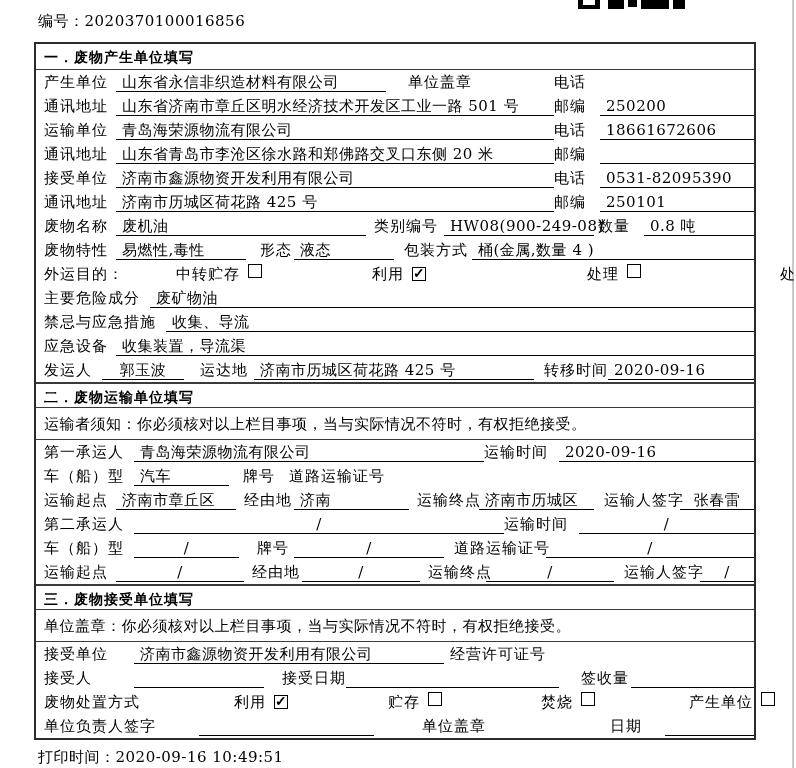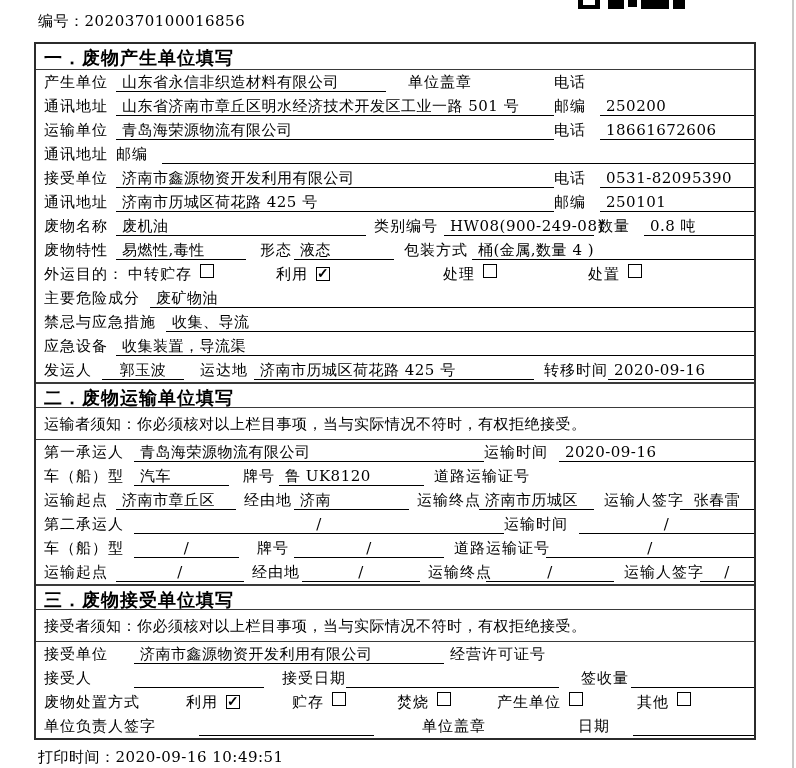--- a/index.html
+++ b/index.html
@@ -13,32 +13,32 @@
   .qr{position:absolute;left:578px;top:0;width:110px;height:10px;}
   .qr div{position:absolute;top:0;background:#000;height:9px;}
   .qr .q1{left:0;width:22px;height:9px;background:transparent;border-left:5px solid #000;
           border-right:5px solid #000;border-bottom:4px solid #000;box-sizing:border-box;}
   .qr .q2{left:30px;width:16px;}
   .qr .q3{left:50px;width:9px;height:7px;}
   .qr .q4{left:63px;width:28px;}
   .qr .q5{left:95px;width:12px;}
   
   .form{position:absolute;left:34px;top:42px;width:722px;border:2px solid #2b2b2b;box-sizing:border-box;background:#fff;}
-  .sec{font-weight:bold;font-size:18px;letter-spacing:1px;height:26px;line-height:21px;
+  .sec{font-weight:bold;font-size:14px;letter-spacing:1px;height:26px;line-height:21px;
        padding:3px 8px 0;box-sizing:border-box;border-top:2px solid #3a3a3a;border-bottom:1px solid #3a3a3a;}
   .sec.first{border-top:none;}
   .notice{font-size:15px;height:32px;line-height:21px;padding:6px 8px 0;box-sizing:border-box;
           border-bottom:1px solid #3a3a3a;letter-spacing:0.5px;}
   .r{display:flex;align-items:flex-end;height:24px;box-sizing:border-box;padding:0 0 2px 8px;font-size:15px;}
   .l{flex:0 0 auto;line-height:19px;white-space:nowrap;letter-spacing:1px;}
   .f{flex:0 0 auto;border-bottom:1px solid #000;line-height:19px;height:19px;white-space:nowrap;
      padding-left:6px;box-sizing:border-box;letter-spacing:0.5px;overflow:visible;}
   .fx{flex:1 1 auto;}
   .c{text-align:center;padding-left:0;}
-  .opt{flex:0 0 auto;line-height:19px;white-space:nowrap;letter-spacing:1px;}
+  .opt{flex:0 0 auto;line-height:19px;white-space:nowrap;letter-spacing:1px;margin-left:48px;}
   .cb{display:inline-block;width:12px;height:12px;border:1px solid #000;margin-left:8px;
       line-height:11px;font-size:14px;font-weight:bold;text-align:center;vertical-align:1px;overflow:visible;}
   .footer{position:absolute;left:38px;top:748px;font-size:15px;letter-spacing:0.5px;}
 </style>
 </head>
 <body>
 
 <div class="page">
   <div class="page-edge"></div>
 
@@ -71,20 +71,21 @@
 
     <div class="r">
       <span class="l" style="width:72px">运输单位</span>
       <span class="f" style="width:438px">青岛海荣源物流有限公司</span>
       <span class="l" style="width:46px">电话</span>
       <span class="f fx">18661672606</span>
     </div>
 
     <div class="r">
       <span class="l" style="width:72px">通讯地址</span>
+      <span class="f" style="width:438px">山东省青岛市李沧区徐水路和郑佛路交叉口东侧 20 米</span>
       <span class="l" style="width:46px">邮编</span>
       <span class="f fx"></span>
     </div>
 
     <div class="r">
       <span class="l" style="width:72px">接受单位</span>
       <span class="f" style="width:438px">济南市鑫源物资开发利用有限公司</span>
       <span class="l" style="width:46px">电话</span>
       <span class="f fx">0531-82095390</span>
     </div>
@@ -153,21 +154,20 @@
       <span class="l" style="width:90px">第一承运人</span>
       <span class="f" style="width:350px">青岛海荣源物流有限公司</span>
       <span class="l" style="width:75px">运输时间</span>
       <span class="f fx">2020-09-16</span>
     </div>
 
     <div class="r">
       <span class="l" style="width:90px">车（船）型</span>
       <span class="f" style="width:95px">汽车</span>
       <span class="l" style="width:50px;padding-left:14px;box-sizing:border-box">牌号</span>
-      <span class="f" style="width:145px">鲁 UK8120</span>
       <span class="l" style="width:102px;padding-left:10px;box-sizing:border-box">道路运输证号</span>
     </div>
 
     <div class="r">
       <span class="l" style="width:72px">运输起点</span>
       <span class="f" style="width:120px">济南市章丘区</span>
       <span class="l" style="width:58px;padding-left:8px;box-sizing:border-box">经由地</span>
       <span class="f" style="width:115px">济南</span>
       <span class="l" style="width:70px;padding-left:8px;box-sizing:border-box">运输终点</span>
       <span class="f" style="width:115px">济南市历城区</span>
@@ -196,21 +196,21 @@
       <span class="f c" style="width:128px">/</span>
       <span class="l" style="width:58px;padding-left:8px;box-sizing:border-box">经由地</span>
       <span class="f c" style="width:118px">/</span>
       <span class="l" style="width:66px;padding-left:8px;box-sizing:border-box">运输终点</span>
       <span class="f c" style="width:128px">/</span>
       <span class="l" style="width:86px;padding-left:10px;box-sizing:border-box">运输人签字</span>
       <span class="f fx c">/</span>
     </div>
 
     <div class="sec">三．废物接受单位填写</div>
-    <div class="notice">接受者须知：你必须核对以上栏目事项，当与实际情况不符时，有权拒绝接受。</div>
+    <div class="notice">单位盖章：你必须核对以上栏目事项，当与实际情况不符时，有权拒绝接受。</div>
 
     <div class="r">
       <span class="l" style="width:90px">接受单位</span>
       <span class="f" style="width:310px">济南市鑫源物资开发利用有限公司</span>
       <span class="l" style="width:100px;padding-left:6px;box-sizing:border-box">经营许可证号</span>
     </div>
 
     <div class="r">
       <span class="l" style="width:90px">接受人</span>
       <span class="f" style="width:130px"></span>
@@ -226,20 +226,20 @@
       <span class="opt" style="width:105px"><span>贮存</span><span class="cb"></span></span>
       <span class="opt" style="width:100px"><span>焚烧</span><span class="cb"></span></span>
       <span class="opt" style="width:140px"><span>产生单位</span><span class="cb"></span></span>
       <span class="opt"><span>其他</span><span class="cb"></span></span>
     </div>
 
     <div class="r">
       <span class="l" style="width:135px">单位负责人签字</span>
       <span class="f" style="width:175px;margin-left:20px"></span>
       <span class="l" style="width:130px;padding-left:48px;box-sizing:border-box">单位盖章</span>
-      <span class="l" style="width:55px;margin-left:74px">日期</span>
+      <span class="l" style="width:55px;margin-left:106px">日期</span>
       <span class="f fx"></span>
     </div>
 
   </div>
 
   <div class="footer"><span>打印时间：</span><span>2020-09-16 10:49:51</span></div>
 </div>
 
 </body></html>

